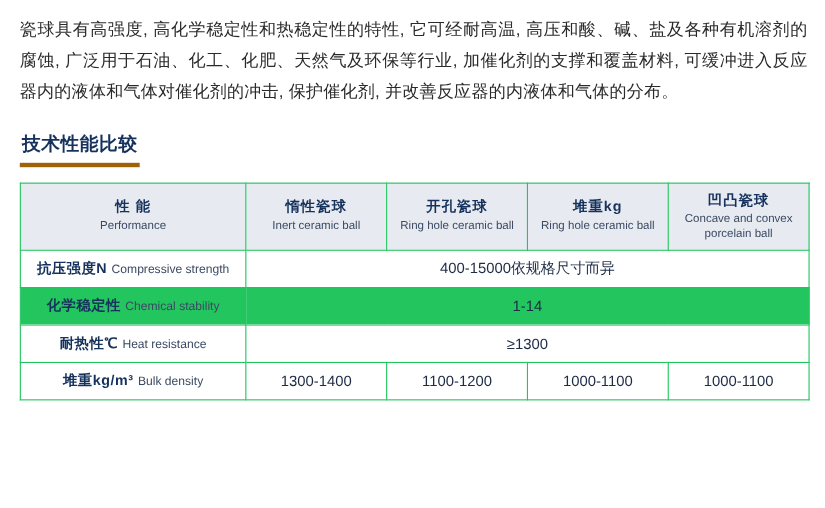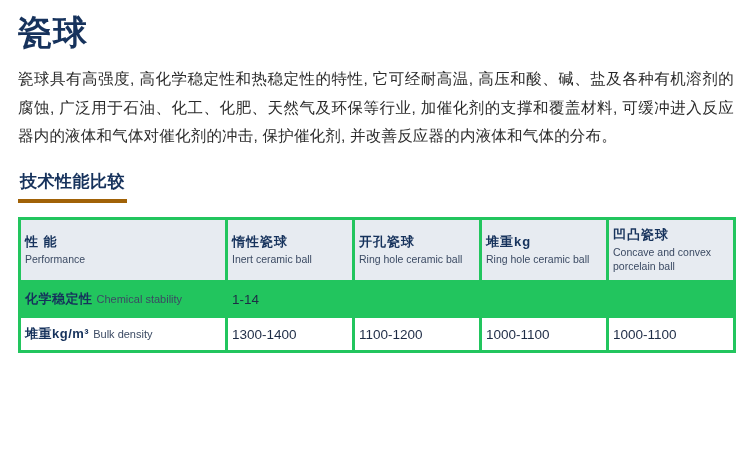--- a/index.html
+++ b/index.html
@@ -52,22 +52,22 @@
     margin-top: 14px;
     width: 718px;
     margin-left: 2px;
   }
   table.spec {
     border-collapse: collapse;
     width: 100%;
     table-layout: fixed;
   }
   table.spec th, table.spec td {
-    border: 3px solid #22c55e;
-    text-align: left;
+    border: 1px solid #22c55e;
+    text-align: center;
     vertical-align: middle;
     padding: 7px 4px;
   }
   thead th {
     background: #e7ebf1;
     color: #16325c;
     font-weight: bold;
     padding-top: 9px;
     padding-bottom: 9px;
   }
@@ -108,21 +108,20 @@
     font-size: 13.5px;
     color: #1d2b45;
   }
   .col-first { width: 196px; }
 </style>
 </head>
 <body>
 
 <div class="page">
 
-  <h1 class="title">瓷球</h1>
 
   <p class="intro">瓷球具有高强度, 高化学稳定性和热稳定性的特性, 它可经耐高温, 高压和酸、碱、盐及各种有机溶剂的腐蚀, 广泛用于石油、化工、化肥、天然气及环保等行业, 加催化剂的支撑和覆盖材料, 可缓冲进入反应器内的液体和气体对催化剂的冲击, 保护催化剂, 并改善反应器的内液体和气体的分布。</p>
 
   <div>
     <span class="section-head">技术性能比较</span>
   </div>
 
   <div class="table-wrap">
     <table class="spec">
       <thead>
@@ -144,28 +143,40 @@
             <span class="th-en">Ring hole ceramic ball</span>
           </th>
           <th>
             <span class="th-cn">凹凸瓷球</span>
             <span class="th-en">Concave and convex porcelain ball</span>
           </th>
         </tr>
       </thead>
       <tbody>
 
+        <tr>
+          <td class="rowhead col-first">
+            <span class="cn">抗压强度N</span><span class="en">Compressive strength</span>
+          </td>
+          <td class="val" colspan="4">400-15000依规格尺寸而异</td>
+        </tr>
 
         <tr class="alt">
           <td class="rowhead col-first">
             <span class="cn">化学稳定性</span><span class="en">Chemical stability</span>
           </td>
           <td class="val" colspan="4">1-14</td>
         </tr>
 
+        <tr>
+          <td class="rowhead col-first">
+            <span class="cn">耐热性℃</span><span class="en">Heat resistance</span>
+          </td>
+          <td class="val" colspan="4">≥1300</td>
+        </tr>
 
 
         <tr>
           <td class="rowhead col-first">
             <span class="cn">堆重kg/m³</span><span class="en">Bulk density</span>
           </td>
           <td class="val">1300-1400</td>
           <td class="val">1100-1200</td>
           <td class="val">1000-1100</td>
           <td class="val">1000-1100</td>

